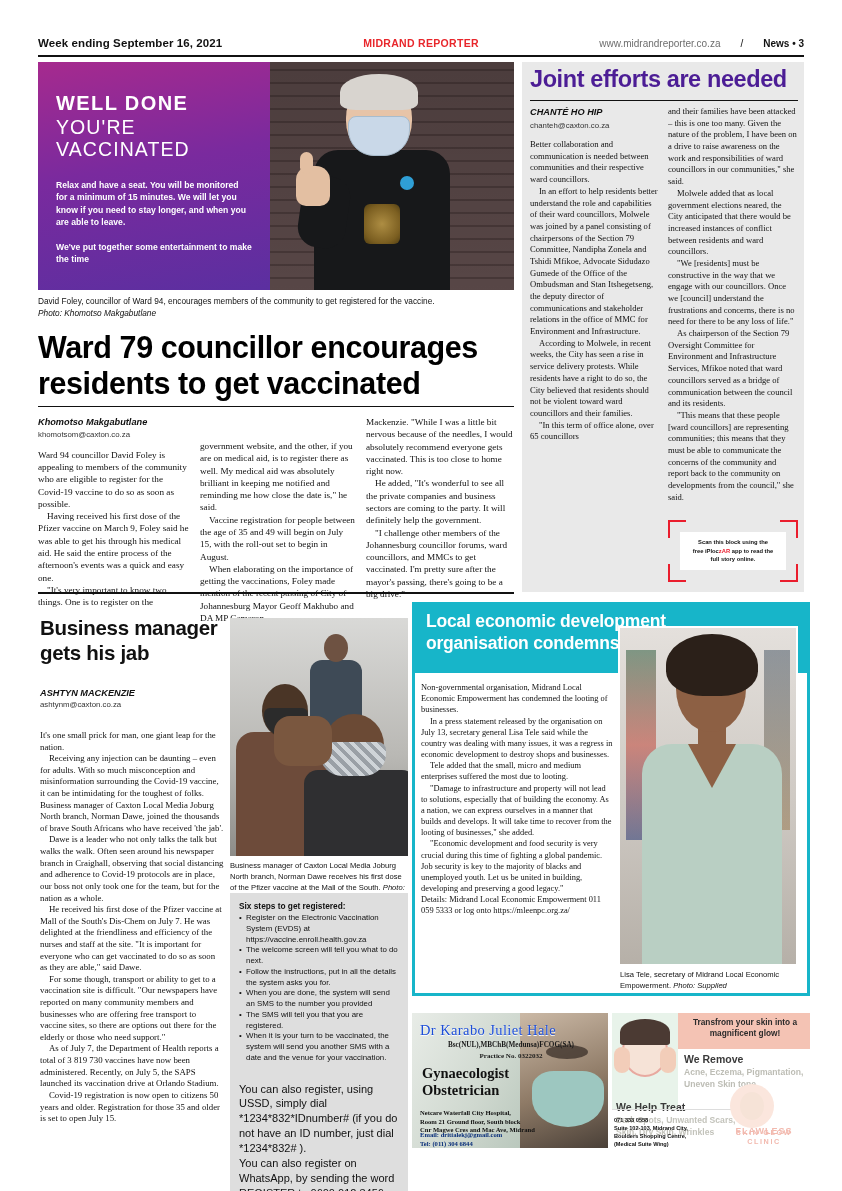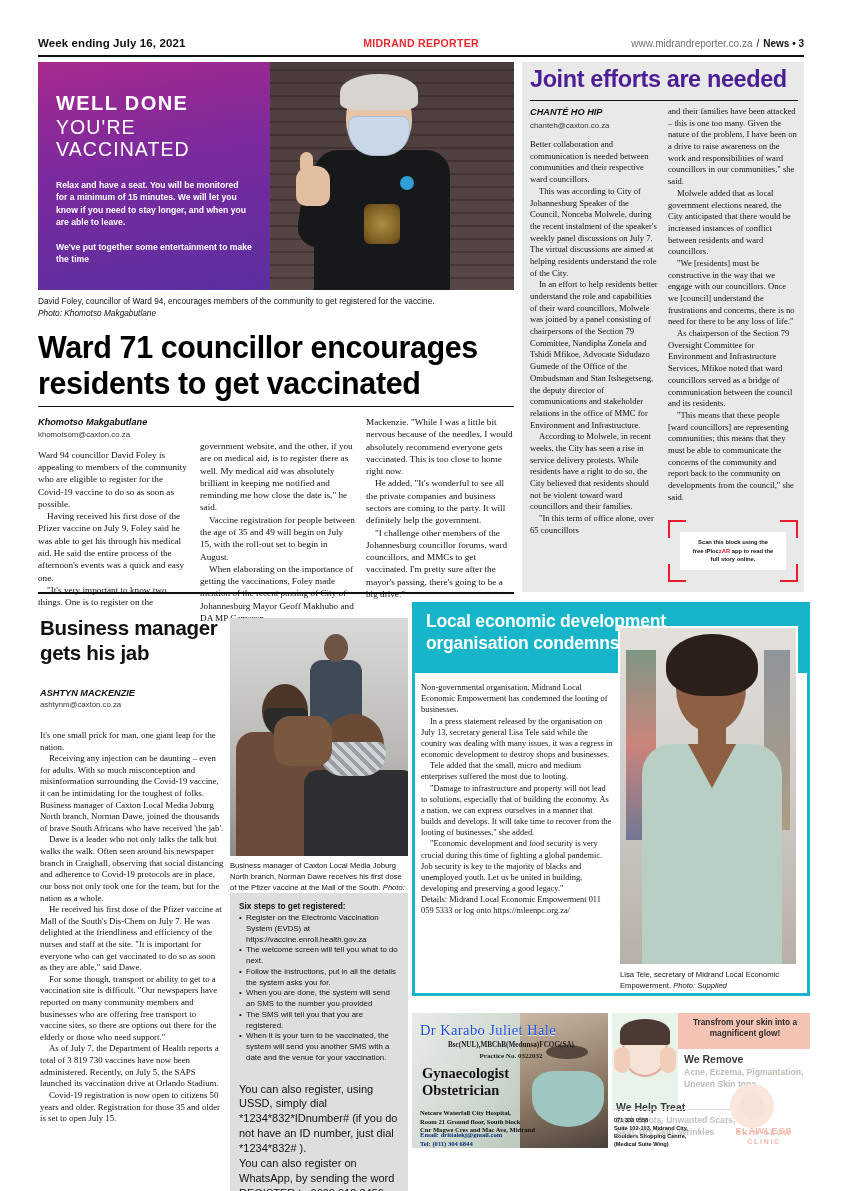--- a/index.html
+++ b/index.html
@@ -20,21 +20,21 @@
     font-family:"Liberation Sans", sans-serif; font-weight:bold;
     font-size:11.5px; color:#111; letter-spacing:0.1px;
   }
   .masthead-center {
     font-family:"Liberation Sans", sans-serif; font-weight:bold;
     font-size:10.5px; color:#e8262b; letter-spacing:0.3px;
     position:absolute; left:50%; transform:translateX(-50%);
   }
   .masthead-right {
     font-family:"Liberation Sans", sans-serif; font-size:10px; color:#111;
-    display:flex; align-items:baseline; gap:4px;
+    display:flex; align-items:baseline; gap:20px;
   }
   .masthead-right .url { color:#6d6d6d; }
   .masthead-right .sect { font-weight:bold; color:#111; }
   .rule-top { position:absolute; left:38px; top:55px; width:766px; height:2.2px; background:#111; }
 
   
   .hero-photo {
     position:absolute; left:38px; top:62px; width:476px; height:228px;
     overflow:hidden; background:#3a2a35;
   }
@@ -341,21 +341,21 @@
   .ad2-brand2 { position:absolute; right:4px; bottom:2px; width:84px; text-align:center;
     font-family:"Liberation Sans", sans-serif; font-weight:bold; font-size:7.2px; color:#f2b9ae; letter-spacing:1.6px; }
   .ad2-divider { position:absolute; left:0; top:96px; width:152px; height:1px; background:#ddd; }
 </style>
 </head>
 <body>
 
 <div class="page">
 
   <div class="masthead">
-    <div class="masthead-left">Week ending July 16, 2021</div>
+    <div class="masthead-left">Week ending September 16, 2021</div>
     <div class="masthead-center">MIDRAND REPORTER</div>
     <div class="masthead-right">
       <span class="url">www.midrandreporter.co.za</span>
       <span>/</span>
       <span class="sect">News • 3</span>
     </div>
   </div>
   <div class="rule-top"></div>
 
   <div class="hero-photo">
@@ -379,28 +379,28 @@
       <div class="hero-body">Relax and have a seat. You will be monitored for a minimum of 15 minutes. We will let you know if you need to stay longer, and when you are able to leave.</div>
       <div class="hero-body2">We've put together some entertainment to make the time</div>
     </div>
   </div>
 
   <div class="photo-credit">
     <span>David Foley, councillor of Ward 94, encourages members of the community to get registered for the vaccine.</span><br>
     <span class="ital">Photo: Khomotso Makgabutlane</span>
   </div>
 
-  <div class="main-head">Ward 71 councillor encourages residents to get vaccinated</div>
+  <div class="main-head">Ward 79 councillor encourages residents to get vaccinated</div>
   <div class="rule-head"></div>
 
   <div class="bodycol main-c1">
     <div class="byline-name">Khomotso Makgabutlane</div>
     <div class="byline-mail">khomotsom@caxton.co.za</div>
     <p class="noind">Ward 94 councillor David Foley is appealing to members of the community who are eligible to register for the Covid-19 vaccine to do so as soon as possible.</p>
-    <p>Having received his first dose of the Pfizer vaccine on July 9, Foley said he was able to get his through his medical aid. He said the entire process of the afternoon's events was a quick and easy one.</p>
+    <p>Having received his first dose of the Pfizer vaccine on March 9, Foley said he was able to get his through his medical aid. He said the entire process of the afternoon's events was a quick and easy one.</p>
     <p>"It's very important to know two things. One is to register on the</p>
   </div>
   <div class="bodycol main-c2">
     <p class="noind">government website, and the other, if you are on medical aid, is to register there as well. My medical aid was absolutely brilliant in keeping me notified and reminding me how close the date is," he said.</p>
     <p>Vaccine registration for people between the age of 35 and 49 will begin on July 15, with the roll-out set to begin in August.</p>
     <p>When elaborating on the importance of getting the vaccinations, Foley made mention of the recent passing of City of Johannesburg Mayor Geoff Makhubo and DA MP Cameron</p>
   </div>
   <div class="bodycol main-c3">
     <p class="noind">Mackenzie. "While I was a little bit nervous because of the needles, I would absolutely recommend everyone gets vaccinated. This is too close to home right now.</p>
     <p>He added, "It's wonderful to see all the private companies and business sectors are coming to the party. It will definitely help the government.</p>
@@ -408,21 +408,20 @@
   </div>
   <div class="rule-mainbot"></div>
 
   <div class="side-panel"></div>
   <div class="side-head">Joint efforts are needed</div>
   <div class="rule-side"></div>
   <div class="bodycol side-c1">
     <div class="byline-name">CHANTÉ HO HIP</div>
     <div class="byline-mail">chanteh@caxton.co.za</div>
     <p class="noind">Better collaboration and communication is needed between communities and their respective ward councillors.</p>
-    <p>This was according to City of Johannesburg Speaker of the Council, Nonceba Molwele, during the recent instalment of the speaker's weekly panel discussions on July 7. The virtual discussions are aimed at helping residents understand the role of the City.</p>
     <p>In an effort to help residents better understand the role and capabilities of their ward councillors, Molwele was joined by a panel consisting of chairpersons of the Section 79 Committee, Nandipha Zonela and Tshidi Mfikoe, Advocate Sidudazo Gumede of the Office of the Ombudsman and Stan Itshegetseng, the deputy director of communications and stakeholder relations in the office of MMC for Environment and Infrastructure.</p>
     <p>According to Molwele, in recent weeks, the City has seen a rise in service delivery protests. While residents have a right to do so, the City believed that residents should not be violent toward ward councillors and their families.</p>
     <p>"In this term of office alone, over 65 councillors</p>
   </div>
   <div class="bodycol side-c2">
     <p class="noind">and their families have been attacked – this is one too many. Given the nature of the problem, I have been on a drive to raise awareness on the work and responsibilities of ward councillors in our communities," she said.</p>
     <p>Molwele added that as local government elections neared, the City anticipated that there would be increased instances of conflict between residents and ward councillors.</p>
     <p>"We [residents] must be constructive in the way that we engage with our councillors. Once we [council] understand the frustrations and concerns, there is no need for there to be any loss of life."</p>
     <p>As chairperson of the Section 79 Oversight Committee for Environment and Infrastructure Services, Mfikoe noted that ward councillors served as a bridge of communication between the council and its residents.</p>
     <p>"This means that these people [ward councillors] are representing communities; this means that they must be able to communicate the concerns of the community and report back to the community on developments from the council," she said.</p>

